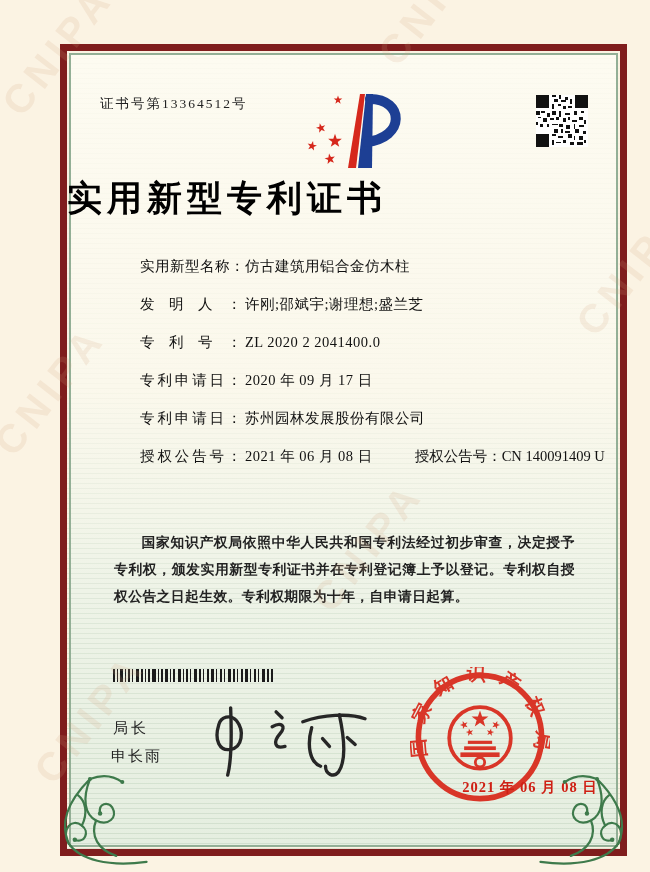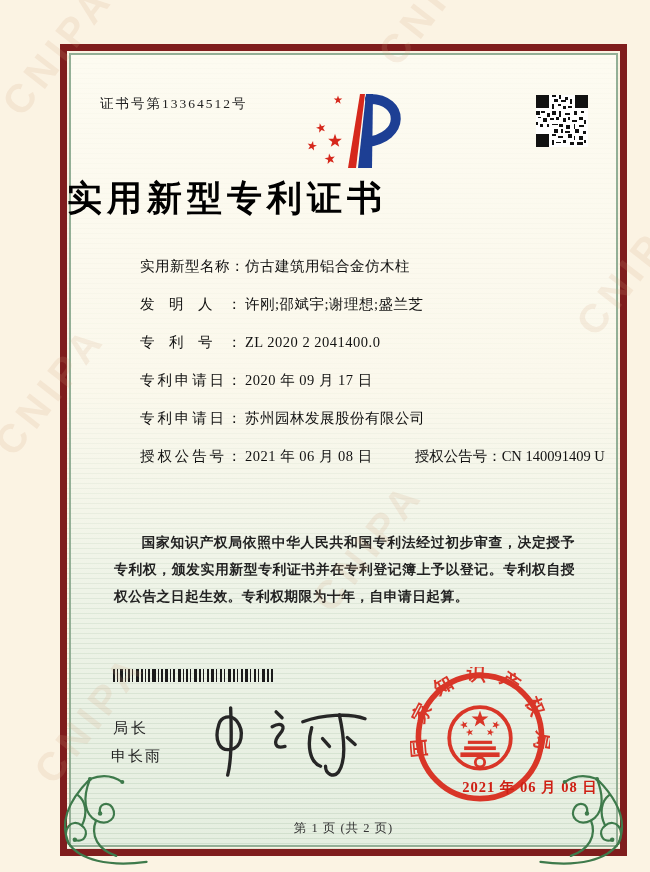--- a/index.html
+++ b/index.html
@@ -295,21 +295,20 @@
           <use href="#starPoly" transform="translate(86,70) scale(0.42) rotate(12)"></use>
           <rect x="62" y="79" width="26" height="3.4"></rect>
           <rect x="58" y="85" width="34" height="4"></rect>
           <rect x="54" y="91.5" width="42" height="5"></rect>
           <circle cx="75" cy="102" r="5" fill="none" stroke="#d8281a" stroke-width="3"></circle>
         </g>
       </svg>
     </div>
     <div class="seal-date">2021 年 06 月 08 日</div>
 
-    <div class="page-num">第 1 页 (共 2 页)</div>
 
     <div class="flourish left">
       <svg viewBox="0 0 110 95" width="112" height="96">
         <g stroke="#3e7a4b" stroke-width="2.2" fill="none" stroke-linecap="round">
           <path d="M108,88 C70,93 42,86 31,70 C23,56 34,44 44,52 C52,58 47,70 37,66"></path>
           <path d="M31,70 C22,50 30,28 52,6 C44,26 47,41 58,47 C70,53 80,44 74,34 C70,28 60,30 62,40"></path>
           <path d="M52,6 C62,2 74,2 84,9"></path>
           <path d="M58,47 C52,62 60,76 78,82"></path>
           <path d="M44,52 C50,40 48,28 40,22"></path>
         </g>

